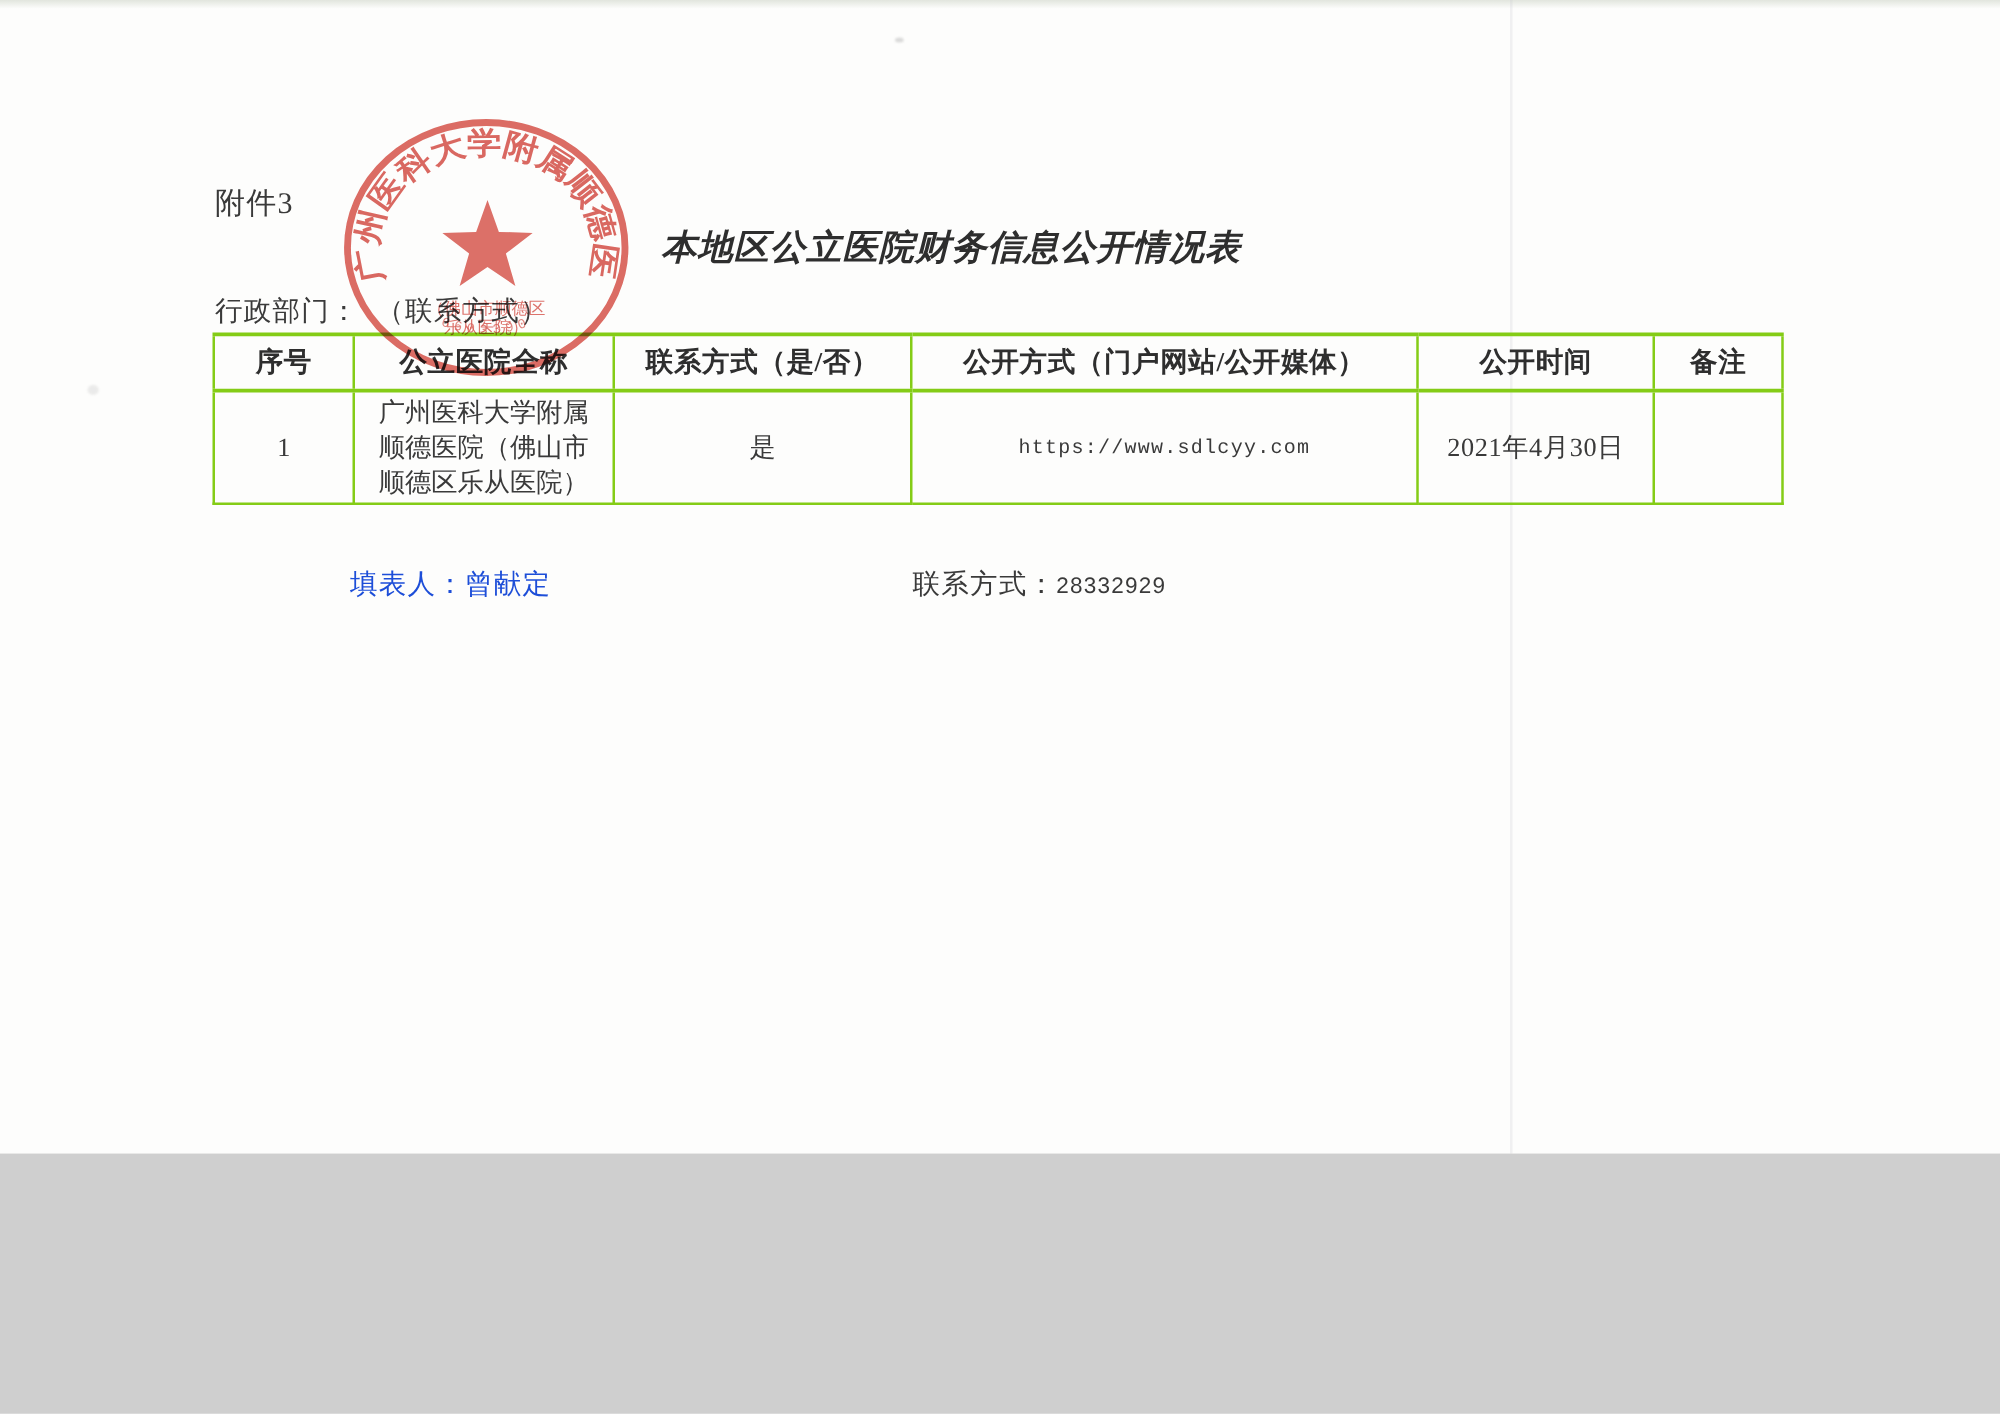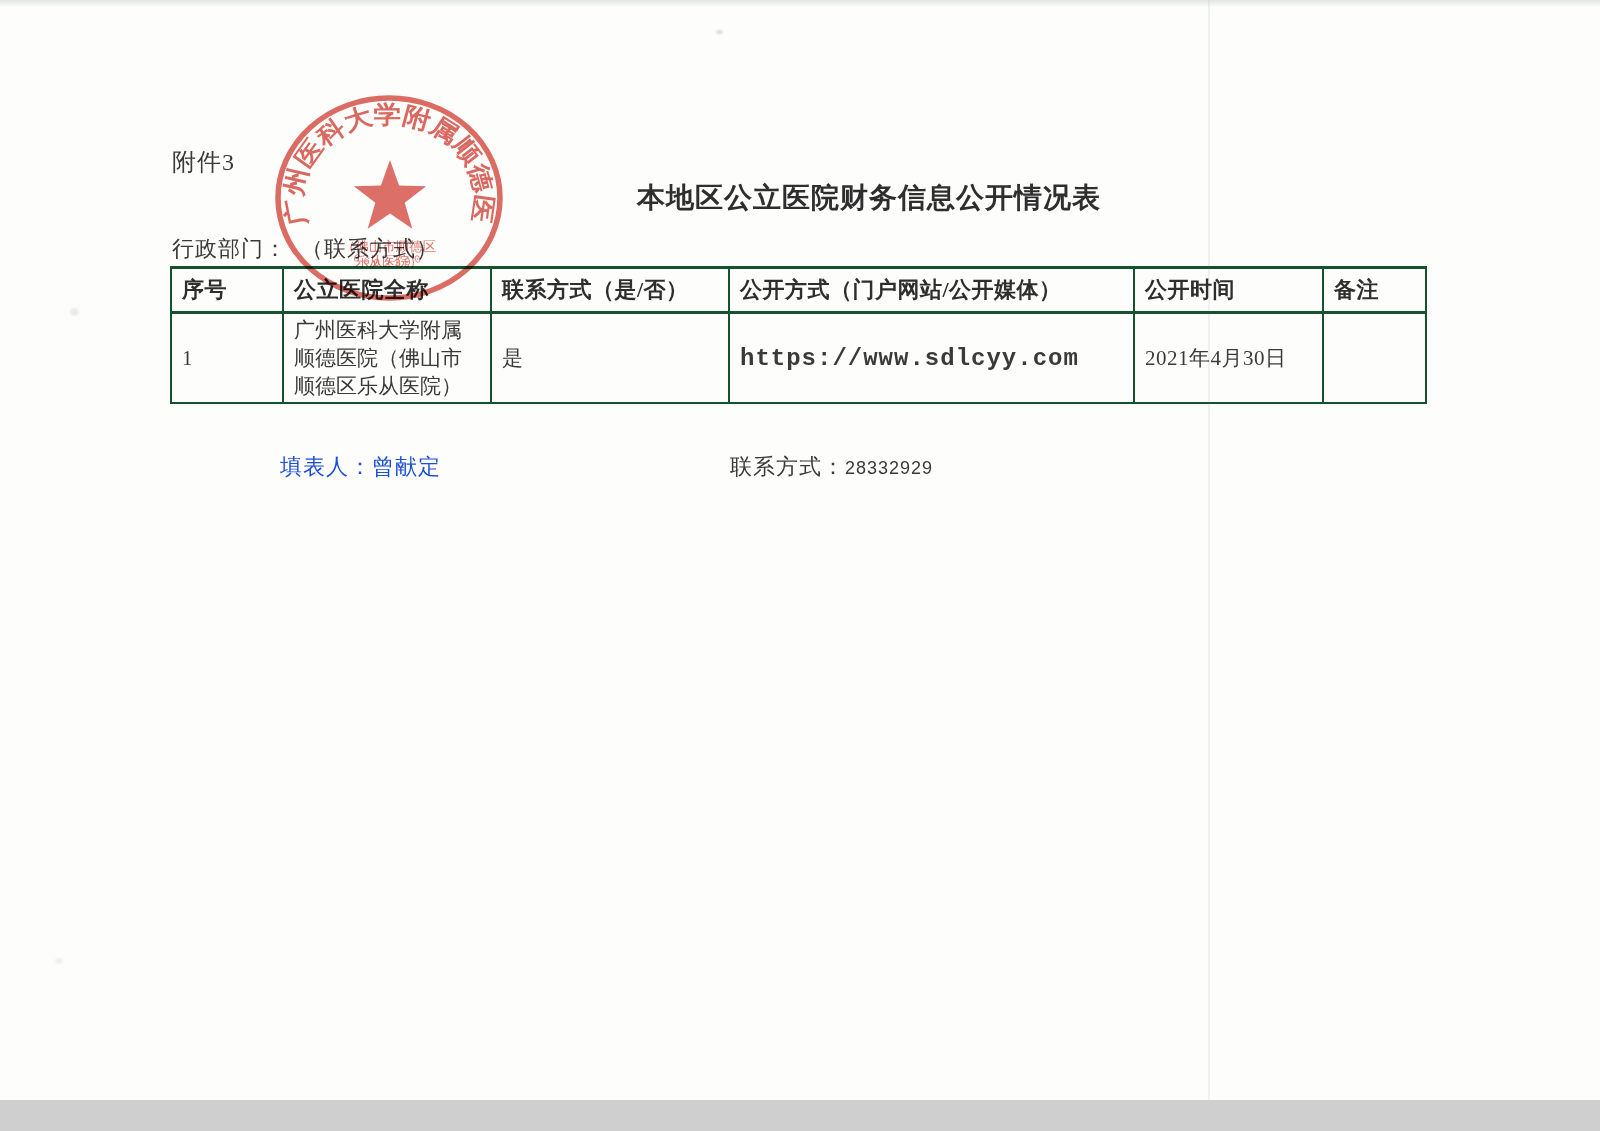--- a/index.html
+++ b/index.html
@@ -1,18 +1,18 @@
 <!DOCTYPE html>
 <html><head>
 <meta charset="utf-8">
 <style>
   html,body{margin:0;padding:0;background:#cfcfcf;}
   #page{
     position:relative;
-    width:1600px;height:1100px;
+    width:1600px;height:923px;
     background:#fdfdfc;
     overflow:hidden;
     font-family:"Liberation Serif", serif;
     color:#333;
   }
   
   .scan-edge-top{
     position:absolute;left:0;top:0;width:1600px;height:7px;
     background:linear-gradient(180deg, rgba(203,210,196,.55), rgba(255,255,255,0));
   }
@@ -30,57 +30,57 @@
   .speck.s2{left:70px;top:308px;width:9px;height:8px;opacity:.18;}
   .speck.s3{left:55px;top:958px;width:8px;height:6px;opacity:.14;}
 
   
   .attachment{
     position:absolute;left:172px;top:146px;
     font-size:24px;letter-spacing:1px;color:#3a3a3a;
   }
   .doc-title{
     position:absolute;left:421px;top:179px;width:680px;
-    text-align:right;font-size:28px;font-weight:700;
-    letter-spacing:1px;color:#2e2e2e;
+    text-align:center;font-size:28px;font-weight:700;
+    letter-spacing:1px;color:#2e2e2e;font-style:italic;
   }
   .dept-line{
     position:absolute;left:172px;top:234px;
     font-size:22px;color:#3a3a3a;letter-spacing:1px;
   }
   .dept-line .dept-value{margin-left:14px;}
 
   
   table.report{
     position:absolute;left:170px;top:266px;
     width:1255px;border-collapse:collapse;table-layout:fixed;
     font-size:21px;color:#3a3a3a;
   }
   table.report th, table.report td{
-    border:2px solid #14532d;
-    text-align:left;vertical-align:middle;
+    border:2px solid #84cc16;
+    text-align:center;vertical-align:middle;
     padding:2px 10px;box-sizing:border-box;
     overflow:hidden;
   }
   table.report thead tr{height:45px;}
   table.report tbody tr{height:88px;}
   table.report th{
     font-size:22px;font-weight:700;letter-spacing:.5px;
     border-top-width:3px;border-bottom-width:3px;color:#2e2e2e;
   }
   table.report .col-no{width:112px;}
   table.report .col-name{width:208px;}
   table.report .col-open{width:238px;}
   table.report .col-method{width:405px;}
   table.report .col-time{width:189px;}
   table.report .col-remark{width:103px;}
   td.cell-name{line-height:28px;padding:2px 11px;text-align:left;text-align:center;margin-top:36px;}
   td.cell-method{
     font-family:"Liberation Mono", monospace;
-    font-size:24px;letter-spacing:1px;font-weight:bold;
+    font-size:16px;letter-spacing:1px;
   }
   td.cell-time{font-size:21px;letter-spacing:.5px;margin-top:28px;}
 
   
   .footer-filler{
     position:absolute;left:280px;top:452px;
     font-size:22px;color:#1d4ed8;letter-spacing:1px;
   }
   .footer-contact{
     position:absolute;left:730px;top:452px;

